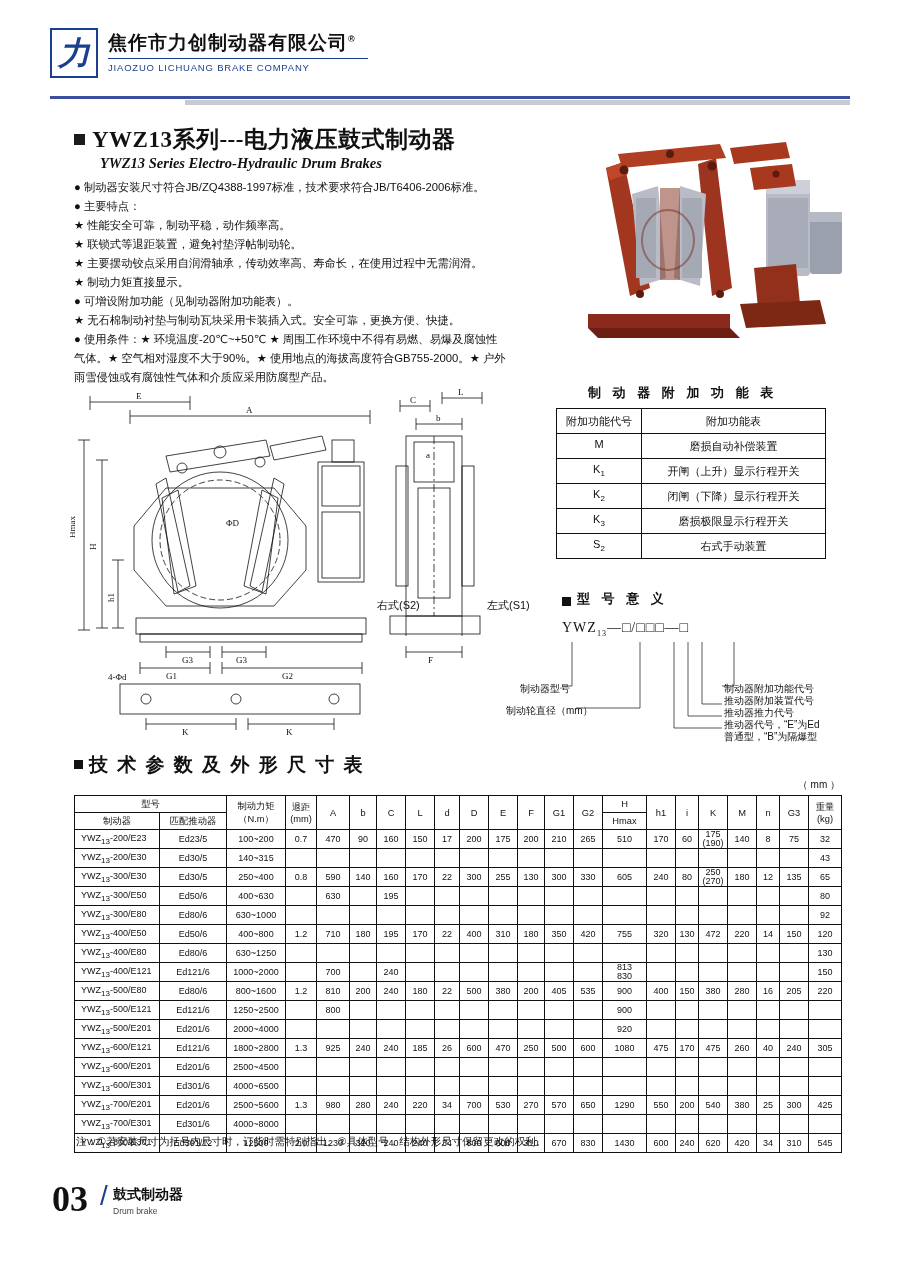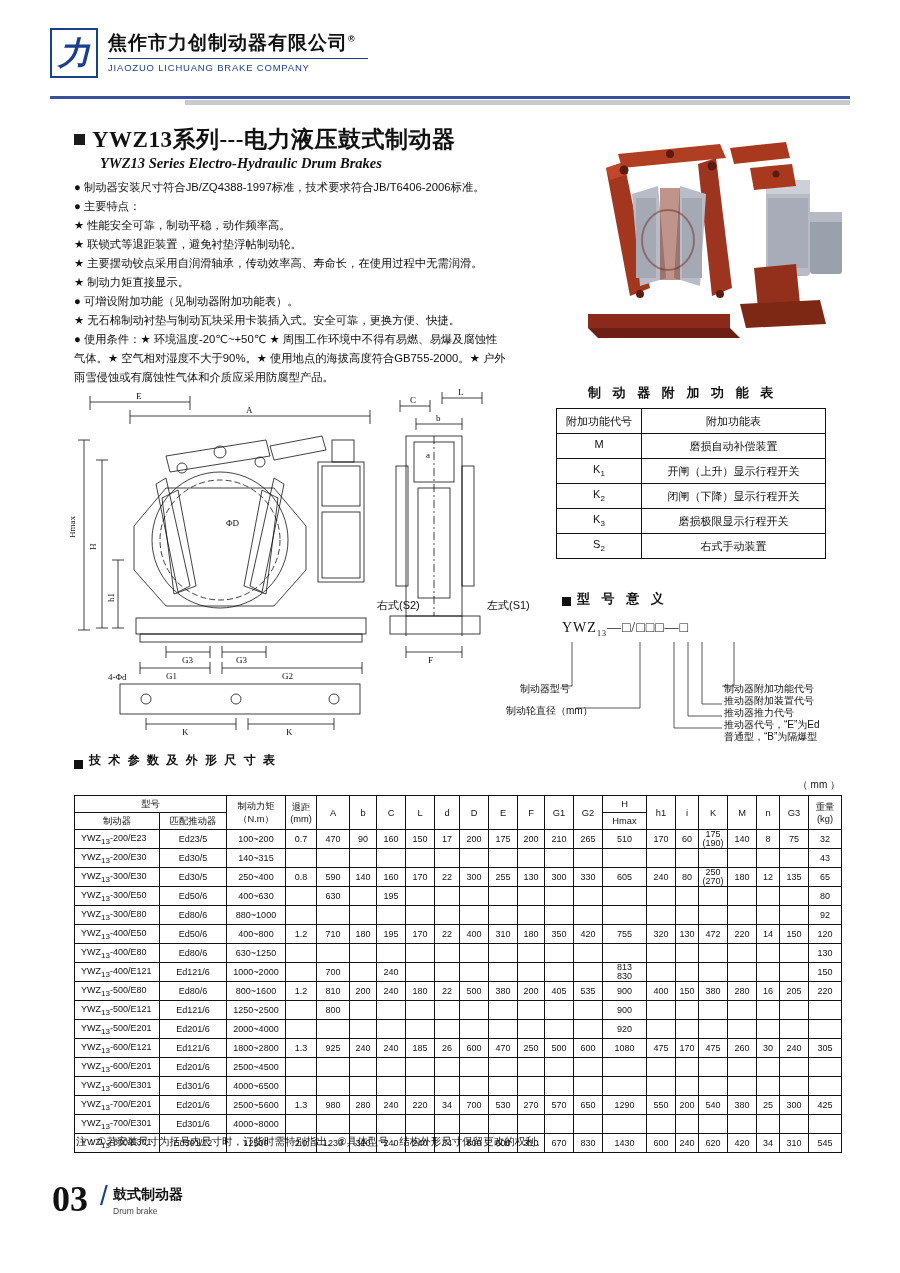--- a/index.html
+++ b/index.html
@@ -49,21 +49,21 @@
 
   
   .mm-sq{position:absolute;left:562px;top:597px;width:9px;height:9px;background:#111;}
   .mm-title{position:absolute;left:577px;top:590px;font-size:13px;font-weight:bold;letter-spacing:4px;}
   .mm-code{position:absolute;left:562px;top:620px;width:270px;height:130px;font-size:13px;}
   .mm-main{position:absolute;left:0;top:0;font-family:"Liberation Serif","DejaVu Serif",serif;font-size:14px;letter-spacing:1px;}
   .mm-label{position:absolute;font-size:10px;white-space:nowrap;}
 
   
   .spec-sq{position:absolute;left:74px;top:760px;width:9px;height:9px;background:#111;}
-  .spec-title{position:absolute;left:89px;top:752px;font-size:12px;font-weight:bold;letter-spacing:2px;}
+  .spec-title{position:absolute;left:89px;top:752px;font-size:19px;font-weight:bold;letter-spacing:2px;}
   .unit{position:absolute;right:60px;top:778px;font-size:10px;}
 
   table.spec{position:absolute;left:74px;top:795px;width:768px;border-collapse:collapse;font-size:9px;color:#111;}
   table.spec td,table.spec th{border:1px solid #111;text-align:center;padding:0;font-weight:normal;}
   table.spec td.model{text-align:left;padding-left:6px;white-space:nowrap;}
   table.spec .hrow td{height:16px;font-size:9.3px;}
   .noteline{position:absolute;left:76px;top:1135px;font-size:10.5px;}
 
   
   .pg-num{position:absolute;left:52px;top:1178px;font-family:"Liberation Serif","DejaVu Serif",serif;font-size:36px;font-weight:bold;color:#111;}
@@ -471,21 +471,21 @@
           <td style="height: 18px;"></td>
           <td style="height: 18px;"></td>
           <td style="height: 18px;"></td>
           <td style="height: 18px;"></td>
           <td style="height: 18px;"></td>
           <td style="height: 18px;">80</td>
         </tr>
         <tr>
           <td class="model" style="height: 18px;">YWZ<span class="sub">13</span>-300/E80</td>
           <td style="height: 18px;">Ed80/6</td>
-          <td style="height: 18px;">880~1000</td>
+          <td style="height: 18px;">630~1000</td>
           <td style="height: 18px;"></td>
           <td style="height: 18px;"></td>
           <td style="height: 18px;"></td>
           <td style="height: 18px;"></td>
           <td style="height: 18px;"></td>
           <td style="height: 18px;"></td>
           <td style="height: 18px;"></td>
           <td style="height: 18px;"></td>
           <td style="height: 18px;"></td>
           <td style="height: 18px;"></td>
@@ -659,21 +659,21 @@
           <td style="height: 18px;">600</td>
           <td style="height: 18px;">470</td>
           <td style="height: 18px;">250</td>
           <td style="height: 18px;">500</td>
           <td style="height: 18px;">600</td>
           <td style="height: 18px;">1080</td>
           <td style="height: 18px;">475</td>
           <td style="height: 18px;">170</td>
           <td style="height: 18px;">475</td>
           <td style="height: 18px;">260</td>
-          <td style="height: 18px;">30</td>
+          <td style="height: 18px;">40</td>
           <td style="height: 18px;">240</td>
           <td style="height: 18px;">305</td>
         </tr>
         <tr>
           <td class="model" style="height: 18px;">YWZ<span class="sub">13</span>-600/E201</td>
           <td style="height: 18px;">Ed201/6</td>
           <td style="height: 18px;">2500~4500</td>
           <td style="height: 18px;"></td>
           <td style="height: 18px;"></td>
           <td style="height: 18px;"></td>

